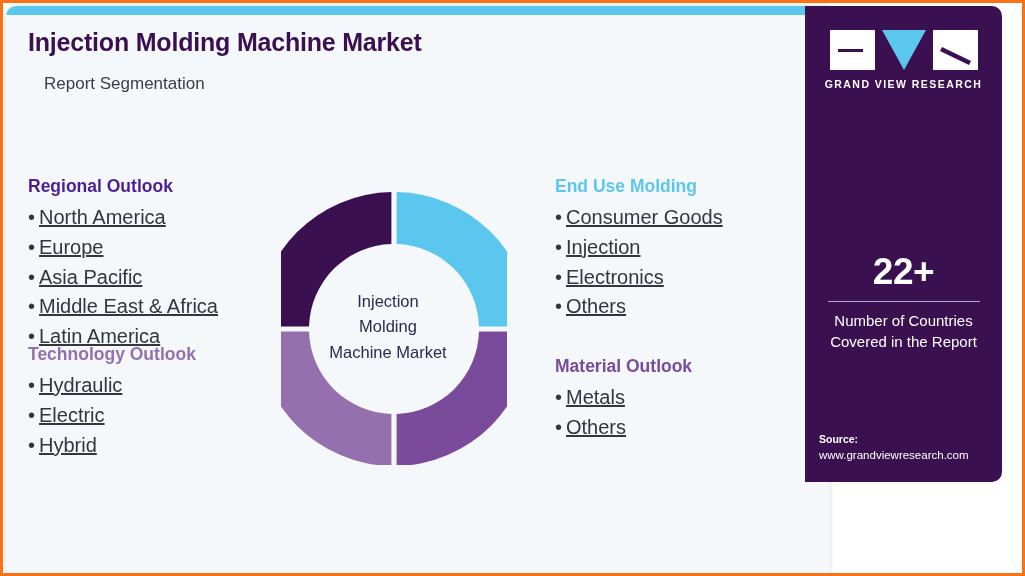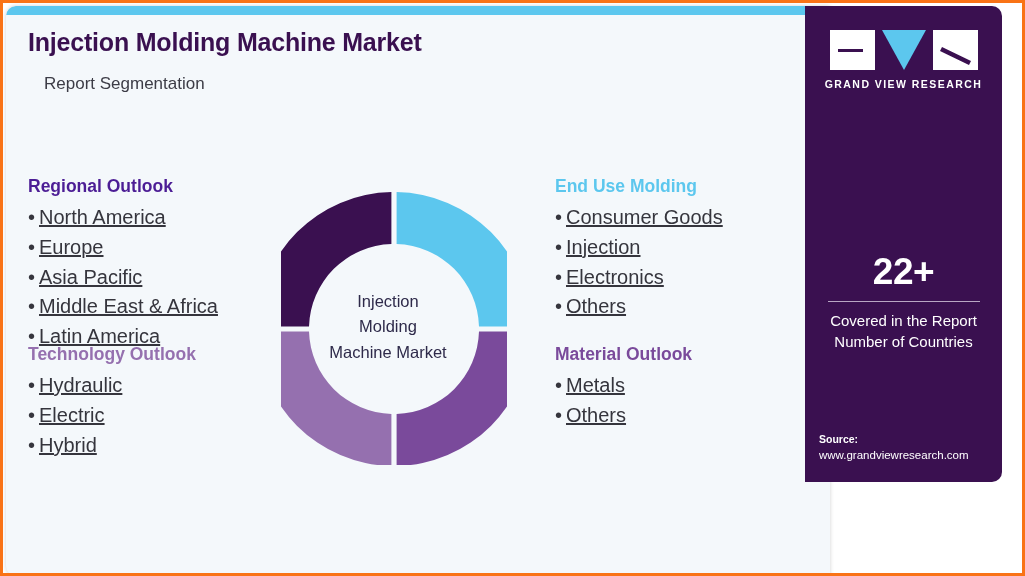--- a/index.html
+++ b/index.html
@@ -95,21 +95,21 @@
   }
   .outlook-list li .bullet {
     display: inline-block;
     width: 11px;
     color: #35353d;
   }
 
   .block-regional   { left: 22px;  top: 170px; }
   .block-technology { left: 22px;  top: 338px; }
   .block-enduse     { left: 549px; top: 170px; }
-  .block-material   { left: 549px; top: 338px; }
+  .block-material   { left: 549px; top: 350px; }
 
   .h-regional   { color: #4c1d95; }
   .h-technology { color: #9570af; }
   .h-enduse     { color: #5cc7ee; }
   .h-material   { color: #7a4a9b; }
 
   
   .donut-wrap {
     position: absolute;
     left: 269px;
@@ -311,22 +311,22 @@
         <polygon fill="#5cc7ee" points="52,0 96,0 74,40"></polygon>
 
         <path fill="#ffffff" d="M103 0 H148 V40 H103 Z M141 31 L112 17 L110 21 L139 35 Z" fill-rule="evenodd"></path>
       </svg>
       <span class="logo-wordmark">GRAND VIEW RESEARCH</span>
     </div>
 
     <div class="stat-area">
       <div class="stat-value">22+</div>
       <div class="stat-divider"></div>
+      <span class="stat-caption-line">Number of Countries</span>
       <span class="stat-caption-line">Covered in the Report</span>
-      <span class="stat-caption-line">Number of Countries</span>
     </div>
 
     <div class="source-area">
       <span class="source-label">Source:</span>
       <span class="source-url">www.grandviewresearch.com</span>
     </div>
 
   </div>
 
 </div>

